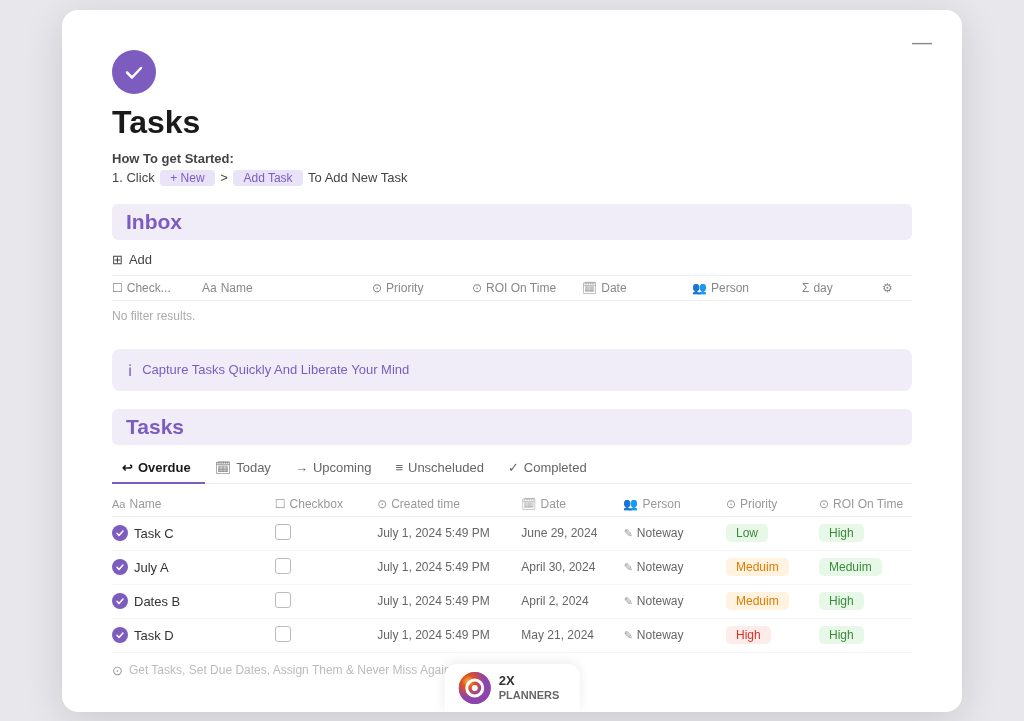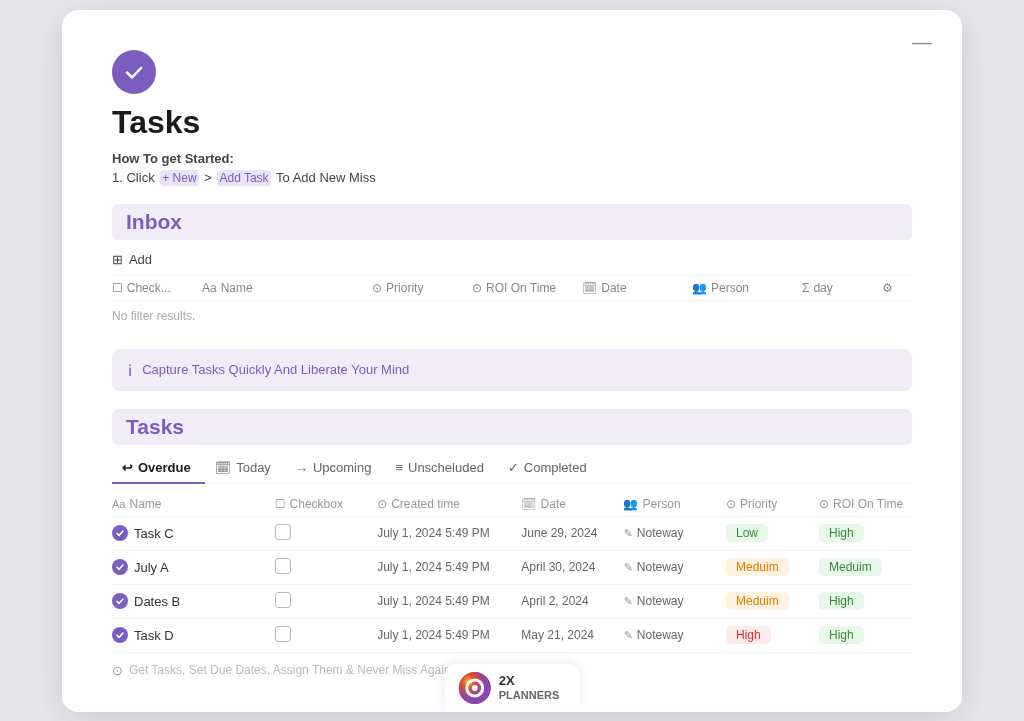--- a/index.html
+++ b/index.html
@@ -60,21 +60,21 @@
     .how-to-list li {
       font-size: 13px;
       color: #444;
       margin-bottom: 2px;
     }
     .badge {
       display: inline-block;
       background: #e8e3f7;
       color: #7c5cbf;
       border-radius: 4px;
-      padding: 1px 2px;
+      padding: 1px 10px;
       font-size: 12px;
       font-weight: 500;
       margin: 0 2px;
     }
     .section-header {
       background: #f0edf8;
       border-radius: 6px;
       padding: 6px 14px;
       font-size: 21px;
       font-weight: 600;
@@ -267,21 +267,21 @@
   <h1 class="page-title">Tasks</h1>
 
   <div class="how-to">How To get Started:</div>
   <ul class="how-to-list">
     <li>
       <span>1.</span>
       <span>Click</span>
       <span class="badge">+ New</span>
       <span>&gt;</span>
       <span class="badge">Add Task</span>
-      <span>To Add New Miss</span>
+      <span>To Add New Task</span>
     </li>
   </ul>
 
   <div class="inbox-section">
     <div class="section-header">Inbox</div>
     <div class="add-row">
       <span>⊞</span>
       <span>Add</span>
     </div>
     <div class="columns-row">

